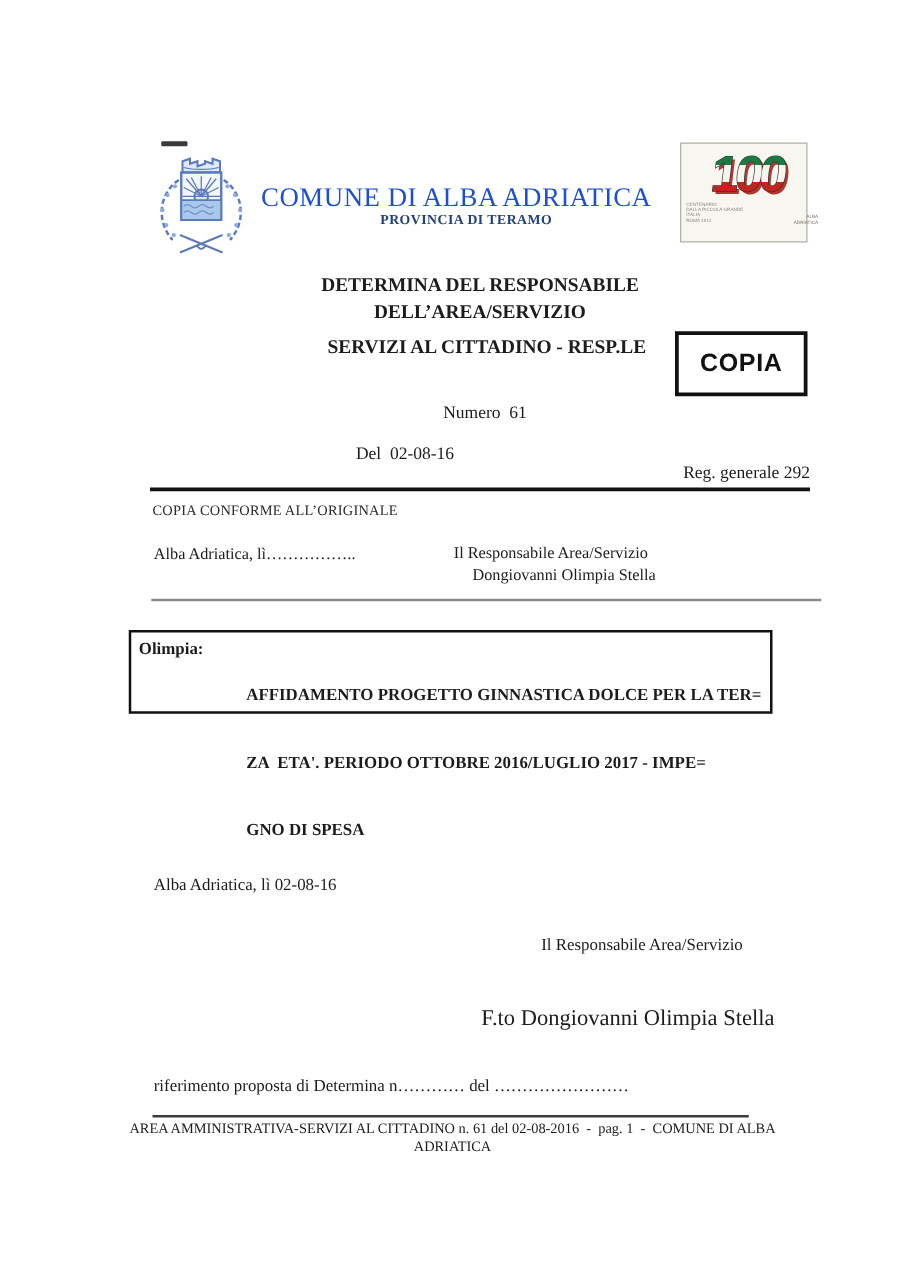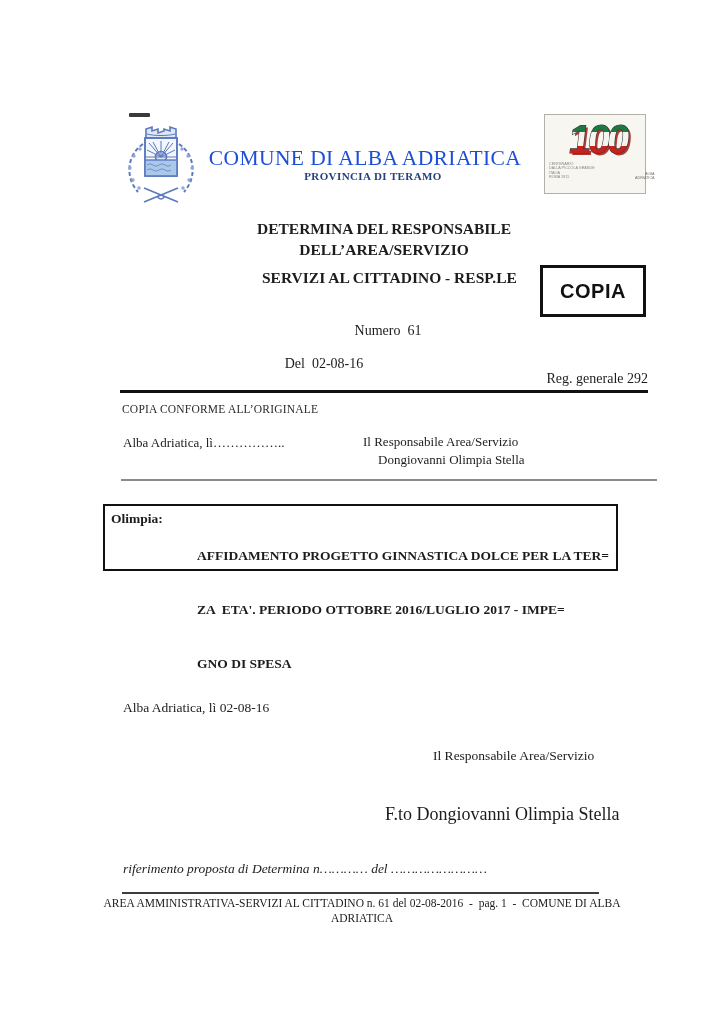--- a/index.html
+++ b/index.html
@@ -50,21 +50,21 @@
   .subject-box{left:103px;top:504px;width:515px;height:67px;border:2px solid #111;box-sizing:border-box;background:#fff;}
   .subject-label{position:absolute;left:6px;top:5px;font-size:13.5px;font-weight:bold;}
   .subject-text{position:absolute;left:92px;top:5px;font-size:13.5px;font-weight:bold;line-height:18px;}
 
   
   .place-signed{left:123px;top:700px;font-size:13.5px;}
   .resp2-title{left:433px;top:748px;font-size:13.5px;}
   .resp2-name{left:385px;top:768px;font-size:18px;margin-top:36px;}
 
   
-  .reference{left:123px;top:861px;font-size:13.5px;font-style:italic;}
+  .reference{left:123px;top:861px;font-size:13.5px;}
   .rule-footer{left:122px;top:892px;width:477px;height:1.6px;background:#3d3d3d;}
   .footer-l1{left:0;top:897px;width:724px;text-align:center;font-size:11.5px;}
   .footer-l2{left:0;top:912px;width:724px;text-align:center;font-size:11.5px;}
 </style>
 </head>
 <body>
 
 <div class="page">
 
   <div class="abs scan-smudge"></div>

